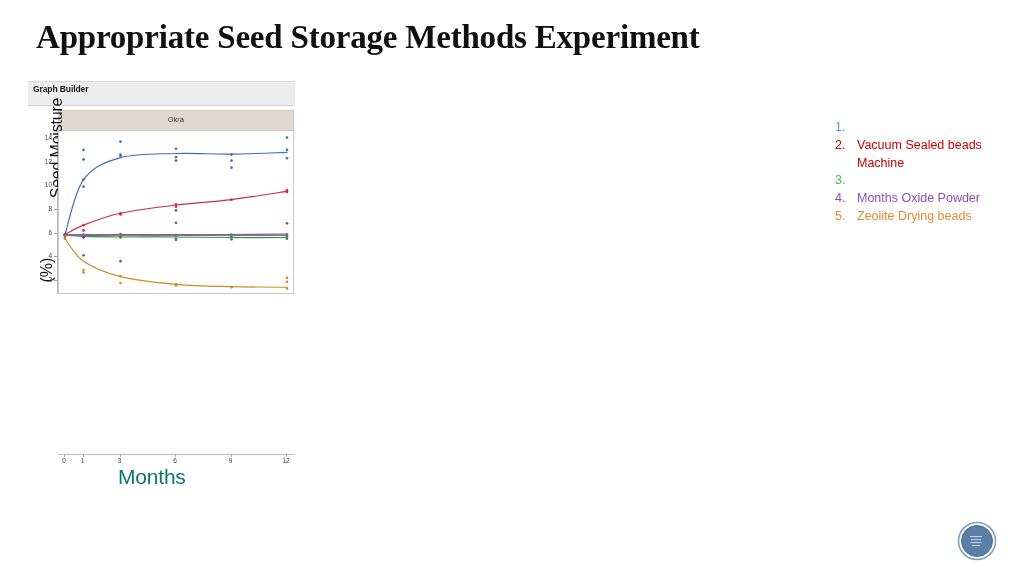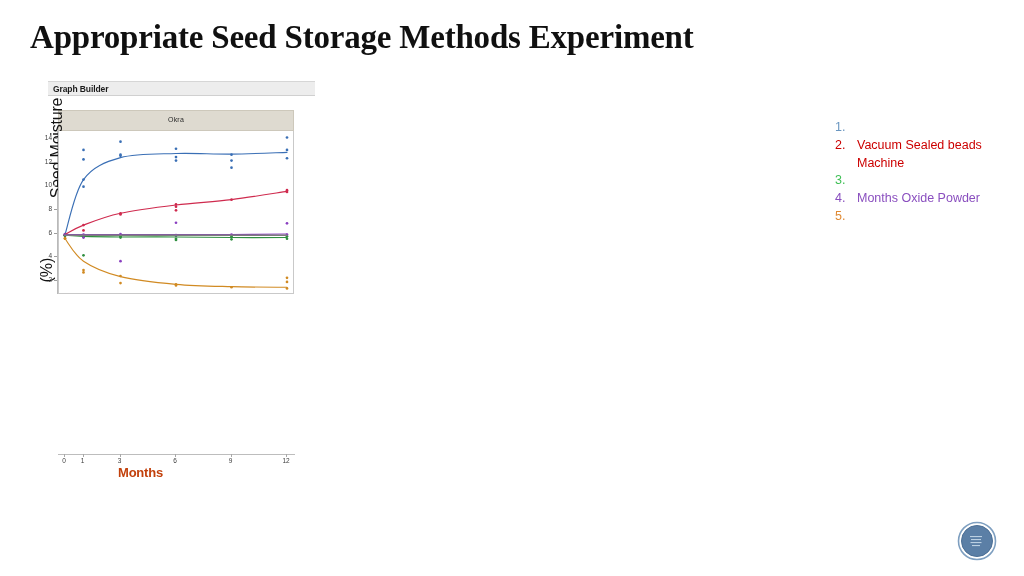--- a/index.html
+++ b/index.html
@@ -12,21 +12,21 @@
     height: 576px;
     position: relative;
     overflow: hidden;
     font-family: "Liberation Sans", sans-serif;
     -webkit-font-smoothing: antialiased;
   }
 
   
   #slide-title {
     position: absolute;
-    left: 30px;
+    left: 36px;
     top: 20px;
     font-family: "Liberation Serif", serif;
     font-weight: bold;
     font-size: 33px;
     letter-spacing: -0.2px;
     color: #101010;
     white-space: nowrap;
     line-height: 1.05;
   }
 
@@ -36,26 +36,25 @@
     left: 28px;
     top: 81px;
     width: 267px;
     height: 215px;
   }
   #gb-header {
     position: absolute;
     left: 0;
     top: 0;
     width: 267px;
-    height: 15px;
+    height: 25px;
     background: #ededed;
     border-top: 1px solid #d6d6d6;
     border-bottom: 1px solid #d0d0d0;
     box-sizing: border-box;
-    margin-left: 20px;
   }
   #gb-header-label {
     position: absolute;
     left: 5px;
     top: 2px;
     font-size: 8.5px;
     font-weight: bold;
     color: #1b1b1b;
     letter-spacing: -0.1px;
   }
@@ -168,25 +167,24 @@
     font-size: 6.5px;
     color: #3c3c3c;
     text-align: center;
     width: 14px;
     margin-left: -7px;
   }
   #x-axis-title {
     position: absolute;
     left: 60px;
     top: 19px;
-    font-size: 13px;
-    color: #c2410c;
+    font-size: 21px;
+    color: #0f766e;
     white-space: nowrap;
     letter-spacing: -0.2px;
-    font-weight: bold;
   }
 
   
   #legend-list {
     position: absolute;
     left: 831px;
     top: 119px;
     width: 190px;
     font-size: 12.5px;
     line-height: 17.8px;
@@ -373,20 +371,21 @@
     </div>
     <div class="legend-item" style="color: rgb(63, 191, 85);">
       <span class="legend-num">3.</span>
     </div>
     <div class="legend-item" style="color: rgb(138, 79, 191);">
       <span class="legend-num">4.</span>
       <span class="legend-text">Months Oxide Powder</span>
     </div>
     <div class="legend-item" style="color: rgb(224, 138, 51);">
       <span class="legend-num">5.</span>
+      <span class="legend-text">Zeolite Drying beads</span>
     </div>
   </div>
 
 <div id="logo-badge">
   <svg width="40" height="40" viewBox="0 0 40 40">
     <circle cx="20" cy="20" r="18.5" fill="none" stroke="#7e9fc0" stroke-width="1.6"></circle>
     <circle cx="20" cy="20" r="15.5" fill="#5b7fa6" stroke="#4c6f95" stroke-width="1"></circle>
     <g fill="#bcd0e2">
       <rect x="13" y="15" width="12" height="1.1"></rect>
       <rect x="14" y="18" width="10" height="1.1"></rect>

